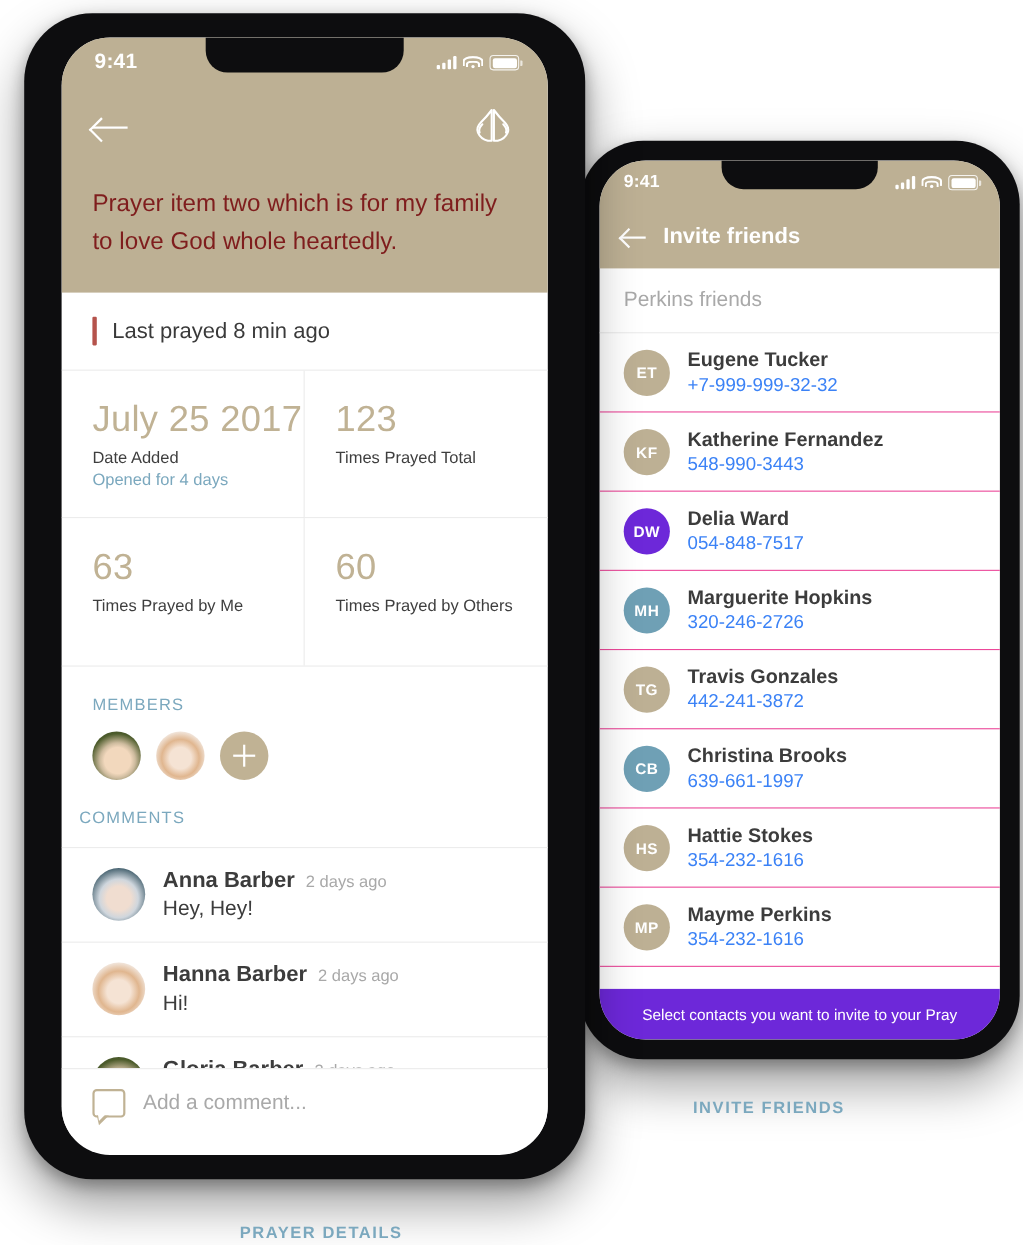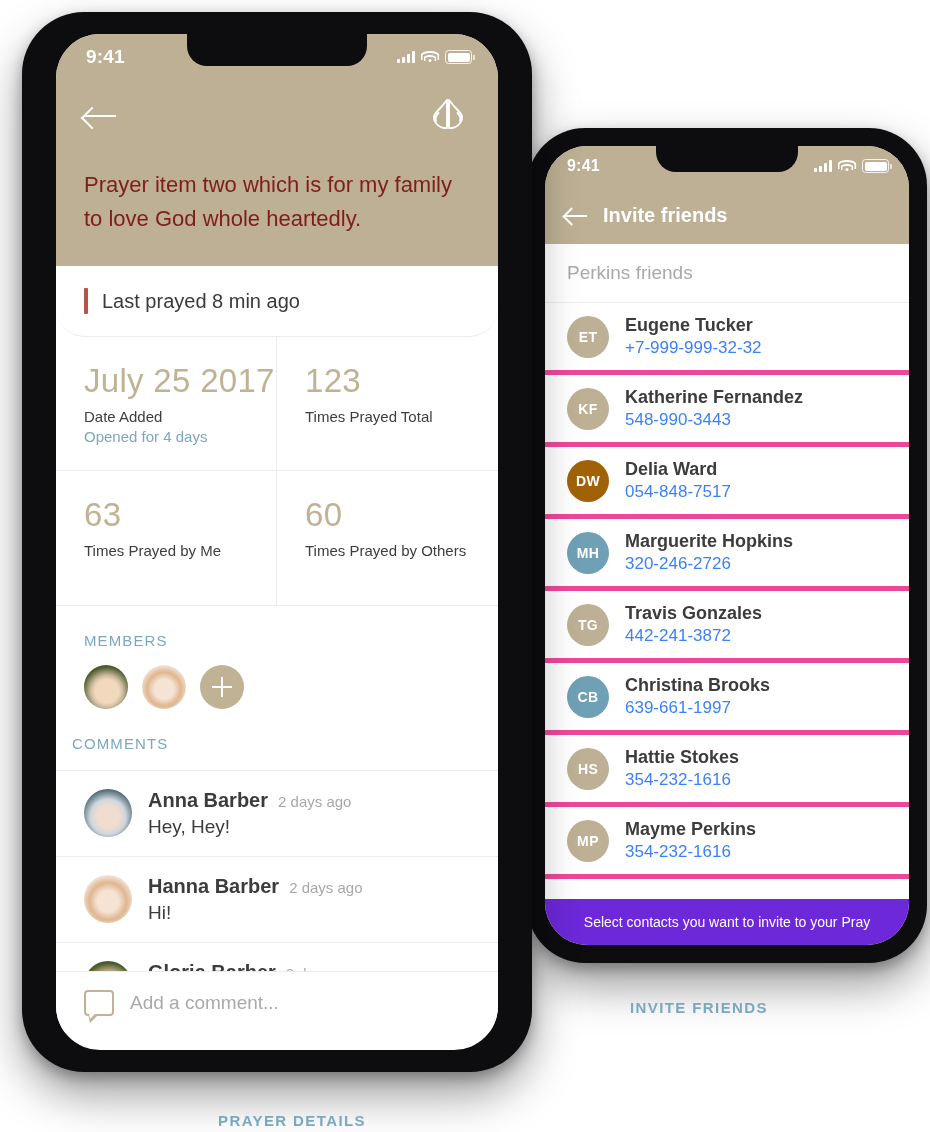--- a/index.html
+++ b/index.html
@@ -83,21 +83,21 @@
   }
   .back-arrow{width:34px;height:26px;position:relative;cursor:pointer;}
   .back-arrow::before{content:"";position:absolute;left:0;top:12px;width:32px;height:2px;background:#fff;}
   .back-arrow::after{content:"";position:absolute;left:0;top:6.5px;width:14px;height:14px;border-left:2px solid #fff;border-bottom:2px solid #fff;transform:rotate(45deg);}
   .hero-title{
     color:#7f1d1d;font-size:22px;line-height:1.55;padding:16px 28px 0 28px;font-weight:400;
   }
 
   .lastprayed{
     display:flex;align-items:center;gap:14px;
-    padding:22px 28px;border-bottom:1px solid #ececec;border-radius:29px;
+    padding:22px 28px;border-bottom:1px solid #ececec;
   }
   .lastprayed .rule{width:4px;height:26px;background:#b5534c;border-radius:1px;flex:none;}
   .lastprayed .txt{font-size:20px;color:#3a3a3a;}
 
   .stats{display:grid;grid-template-columns:1fr 1fr;}
   .stat{padding:26px 0 24px 28px;box-sizing:border-box;min-height:134px;}
   .stat:nth-child(1),.stat:nth-child(3){border-right:1px solid #ececec;}
   .stat:nth-child(1),.stat:nth-child(2){border-bottom:1px solid #ececec;}
   .stat .big{color:#c0b294;font-size:33px;line-height:1.1;font-weight:300;letter-spacing:.3px;}
   .stat .lab{color:#3e3e3e;font-size:15px;margin-top:9px;}
@@ -140,21 +140,21 @@
   .r-hero{background:#bdb094;height:98px;box-sizing:border-box;}
   .r-bar{display:flex;align-items:center;gap:14px;padding:18px 0 0 20px;}
   .r-back{width:24px;height:18px;position:relative;cursor:pointer;flex:none;}
   .r-back::before{content:"";position:absolute;left:0;top:8px;width:22px;height:2px;background:#fff;}
   .r-back::after{content:"";position:absolute;left:0;top:3px;width:11px;height:11px;border-left:2px solid #fff;border-bottom:2px solid #fff;transform:rotate(45deg);}
   .r-title{color:#fff;font-size:20px;font-weight:bold;}
 
   .search{height:58px;display:flex;align-items:center;padding:0 22px;border-bottom:1px solid #ececec;}
   .search .ph{font-size:19px;color:#a9a9a9;}
 
-  .contact{display:flex;align-items:center;gap:16px;padding:14px 22px;border-bottom:5px solid #ec4899;box-sizing:border-box;height:72px;}
+  .contact{display:flex;align-items:center;gap:16px;padding:14px 22px;border-bottom:1px solid #ec4899;box-sizing:border-box;height:72px;}
   .ini{width:42px;height:42px;border-radius:50%;flex:none;display:flex;align-items:center;justify-content:center;
        color:#fff;font-size:14px;font-weight:600;letter-spacing:.4px;}
   .c-n{font-size:18px;font-weight:bold;color:#3c3c3c;line-height:1.25;}
   .c-p{font-size:17px;color:#3b82f6;line-height:1.3;}
 
   .banner{
     position:absolute;left:0;right:0;bottom:0;height:46px;
     background:#6d28d9;color:#fff;font-size:14px;
     display:flex;align-items:center;justify-content:center;
   }
@@ -216,21 +216,21 @@
             </div>
           </div>
           <div class="contact">
             <div class="ini" style="background: rgb(189, 176, 148);">KF</div>
             <div>
               <div class="c-n">Katherine Fernandez</div>
               <div class="c-p">548-990-3443</div>
             </div>
           </div>
           <div class="contact">
-            <div class="ini" style="background: #a16207;">DW</div>
+            <div class="ini" style="background: #6d28d9;">DW</div>
             <div>
               <div class="c-n">Delia Ward</div>
               <div class="c-p">054-848-7517</div>
             </div>
           </div>
           <div class="contact">
             <div class="ini" style="background: rgb(111, 160, 181);">MH</div>
             <div>
               <div class="c-n">Marguerite Hopkins</div>
               <div class="c-p">320-246-2726</div>

